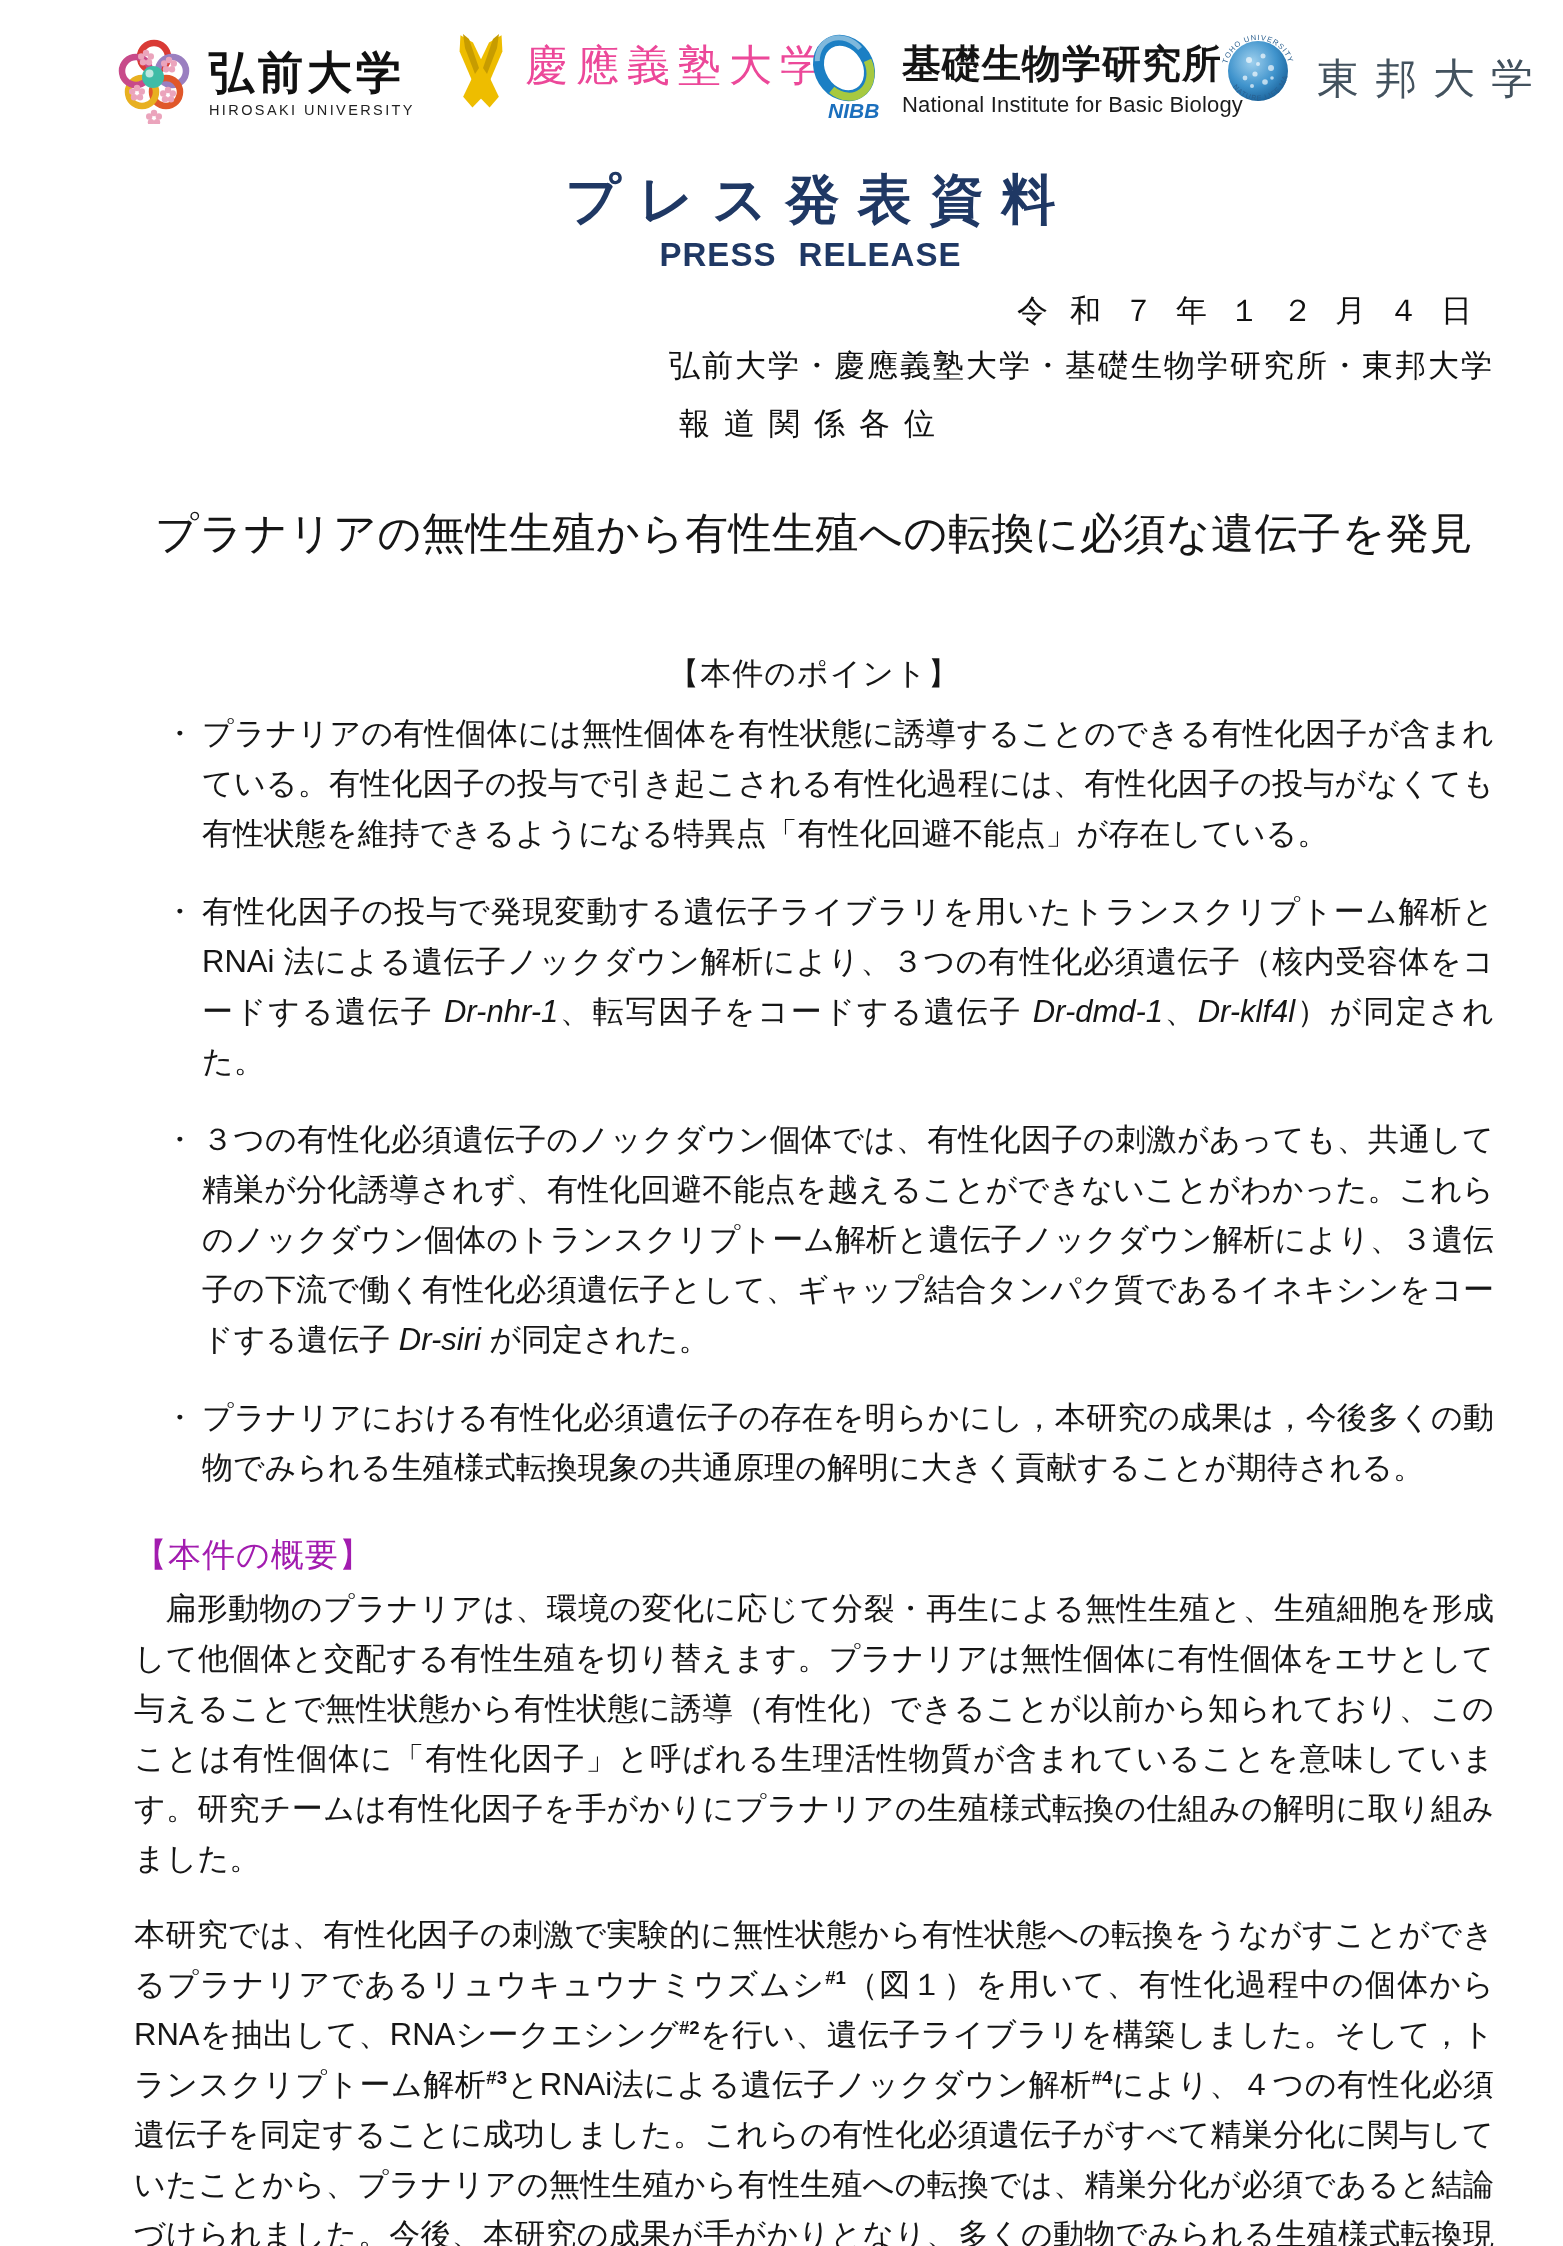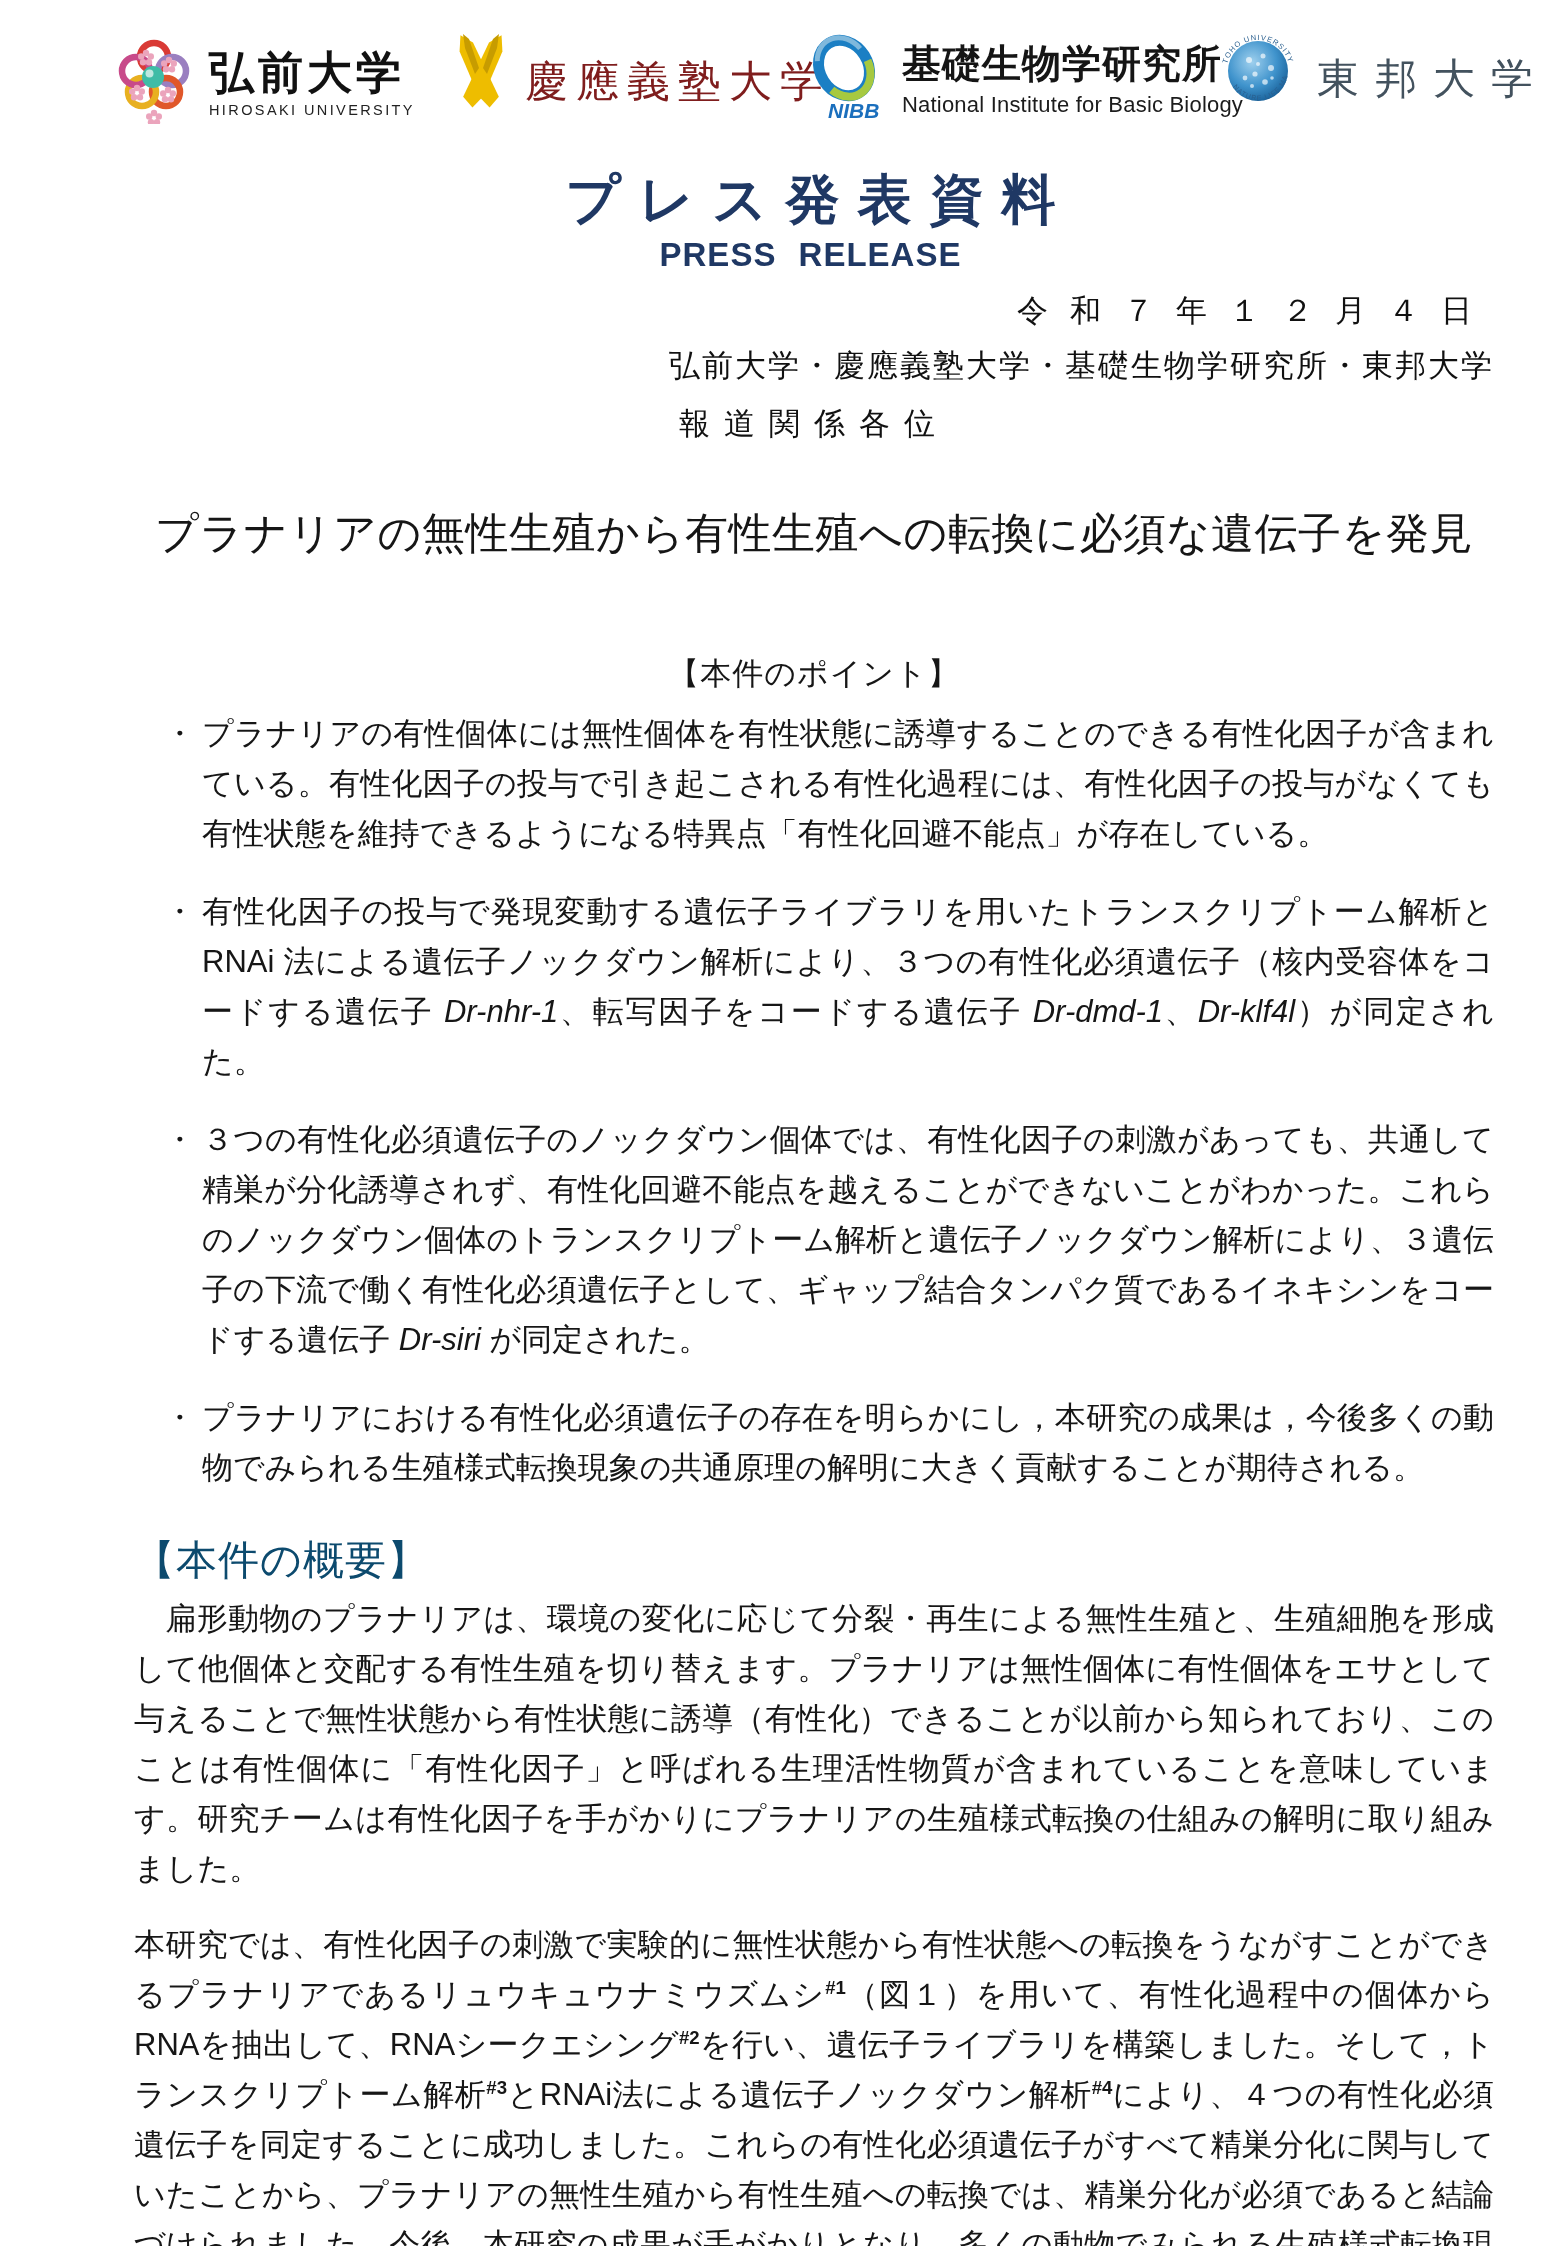--- a/index.html
+++ b/index.html
@@ -14,21 +14,21 @@
     padding-left:29px;
   }
   
   .header{position:relative;height:132px;}
   .logo{position:absolute;display:flex;align-items:flex-start;}
   .logo-hirosaki{left:84px;top:30px;}
   .hirosaki-text{margin-left:14px;margin-top:20px;}
   .hirosaki-jp{font-size:45px;font-weight:bold;letter-spacing:4px;color:#111;line-height:1;}
   .hirosaki-en{font-size:14.5px;letter-spacing:2.4px;color:#222;margin-top:7px;}
   .logo-keio{left:424px;top:32px;}
-  .keio-jp{font-family:"Liberation Serif","DejaVu Serif",serif;font-size:43px;color:#7f1d1d;letter-spacing:8px;margin-left:16px;margin-top:28px;line-height:1;}
+  .keio-jp{font-family:"Liberation Serif","DejaVu Serif",serif;font-size:43px;color:#ec4899;letter-spacing:8px;margin-left:16px;margin-top:12px;line-height:1;}
   .logo-nibb{left:773px;top:28px;}
   .nibb-textcol{margin-left:14px;margin-top:16px;}
   .nibb-jp{font-family:"Liberation Serif","DejaVu Serif",serif;font-size:39px;font-weight:bold;color:#151515;letter-spacing:1px;line-height:1;}
   .nibb-en{font-size:22px;color:#1c1c1c;margin-top:9px;letter-spacing:0.2px;}
   .logo-toho{left:1186px;top:26px;}
   .toho-jp{font-family:"Liberation Serif","DejaVu Serif",serif;font-size:42px;color:#43525e;letter-spacing:16px;margin-left:16px;margin-top:32px;line-height:1;}
   
   .masthead{text-align:center;}
   .masthead-title{
     margin-top:36px;
@@ -56,21 +56,21 @@
   .points-list{list-style:none;margin:14px 0 0 0;padding:0 0 0 24px;}
   .point-item{
     position:relative;
     padding-left:44px;
     font-size:31px;line-height:50px;color:#161616;
     text-align:justify;
     margin-top:28px;
   }
   .point-item:first-child{margin-top:6px;}
   .bullet-mark{position:absolute;left:6px;top:0;}
-  .summary-heading{margin-top:40px;font-size:41px;color:#0c4a6e;letter-spacing:1px;}
+  .summary-heading{margin-top:40px;font-size:33px;color:#a21caf;letter-spacing:1px;}
   .body-paragraph{
     margin:6px 0 0 0;
     font-size:31px;line-height:50px;color:#161616;
     text-align:justify;
   }
   .body-paragraph + .body-paragraph{margin-top:26px;}
   .seg-italic{font-style:italic;}
   .seg-sup{vertical-align:super;font-size:0.6em;font-weight:bold;line-height:0;}
 </style>
 </head>

